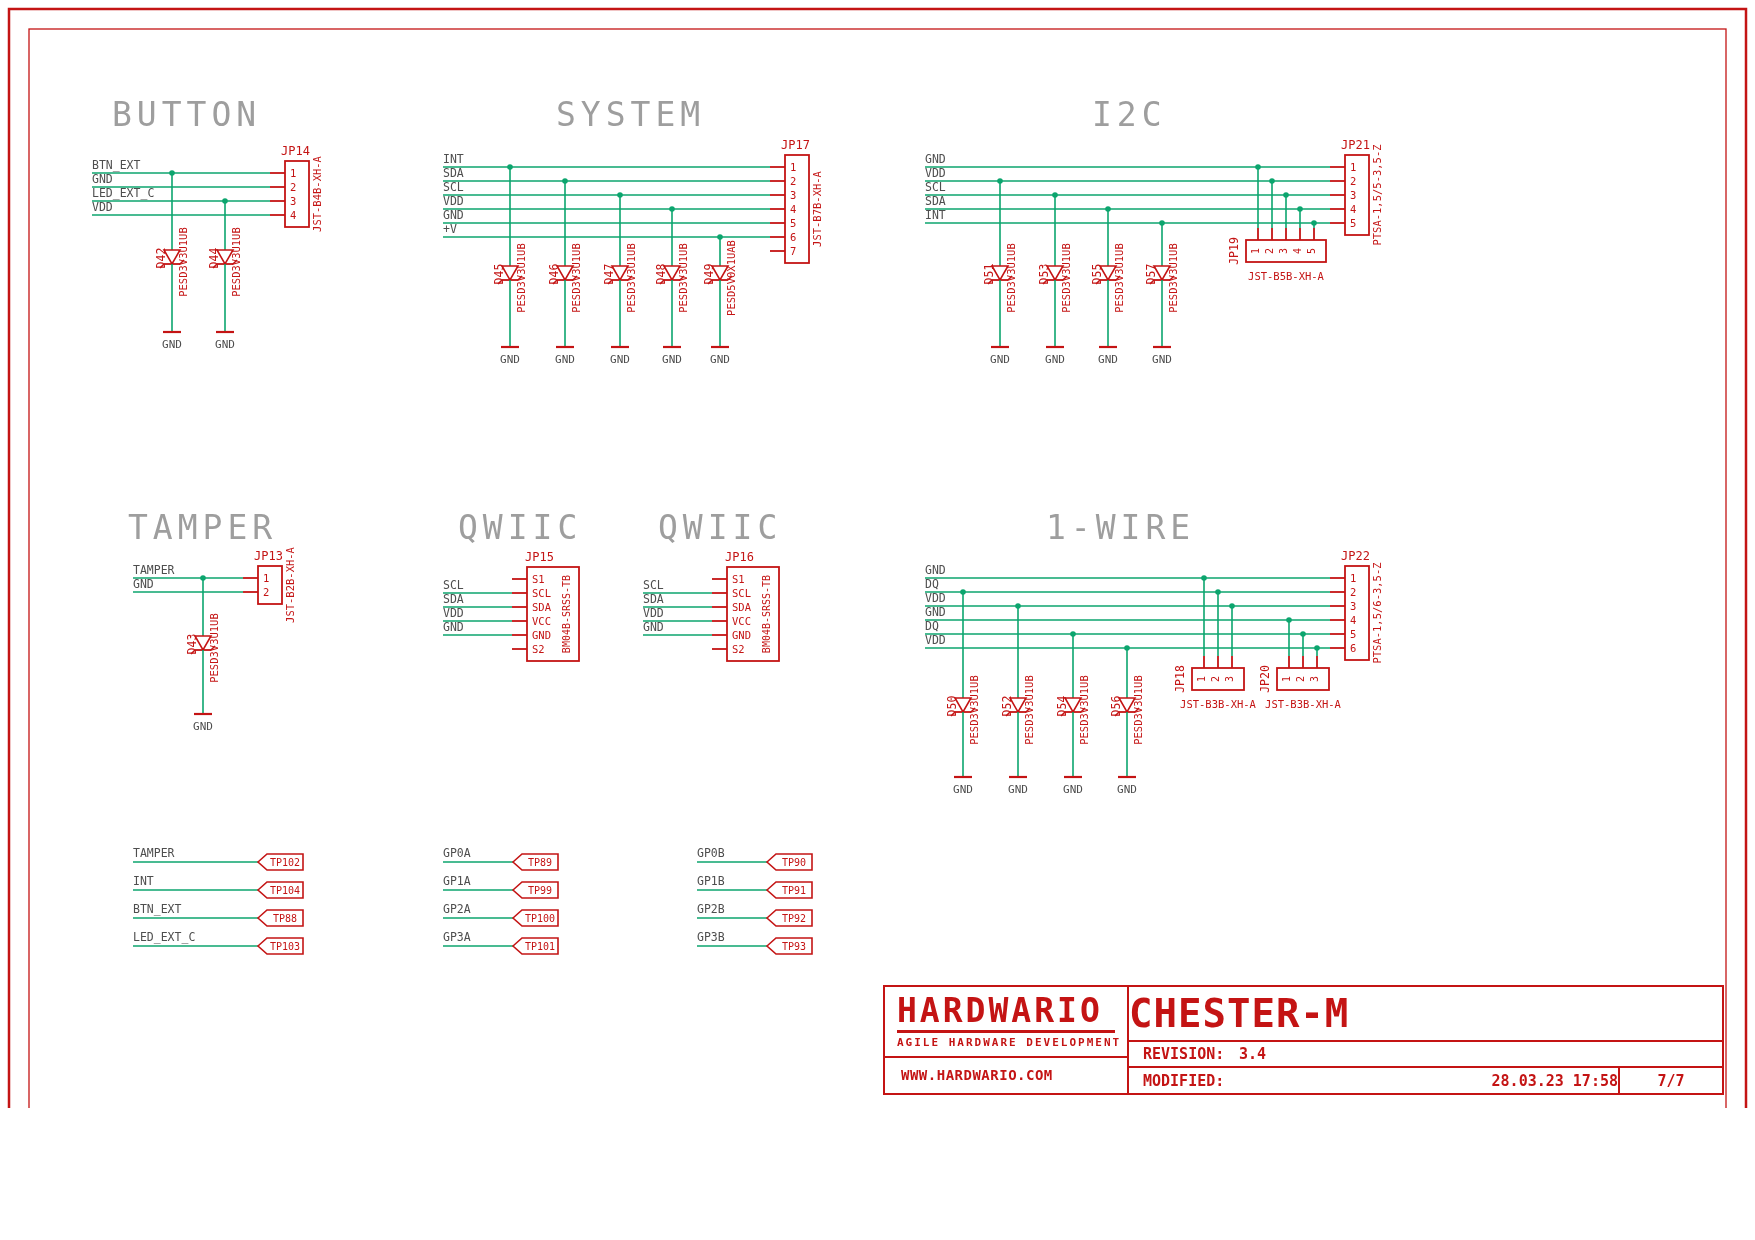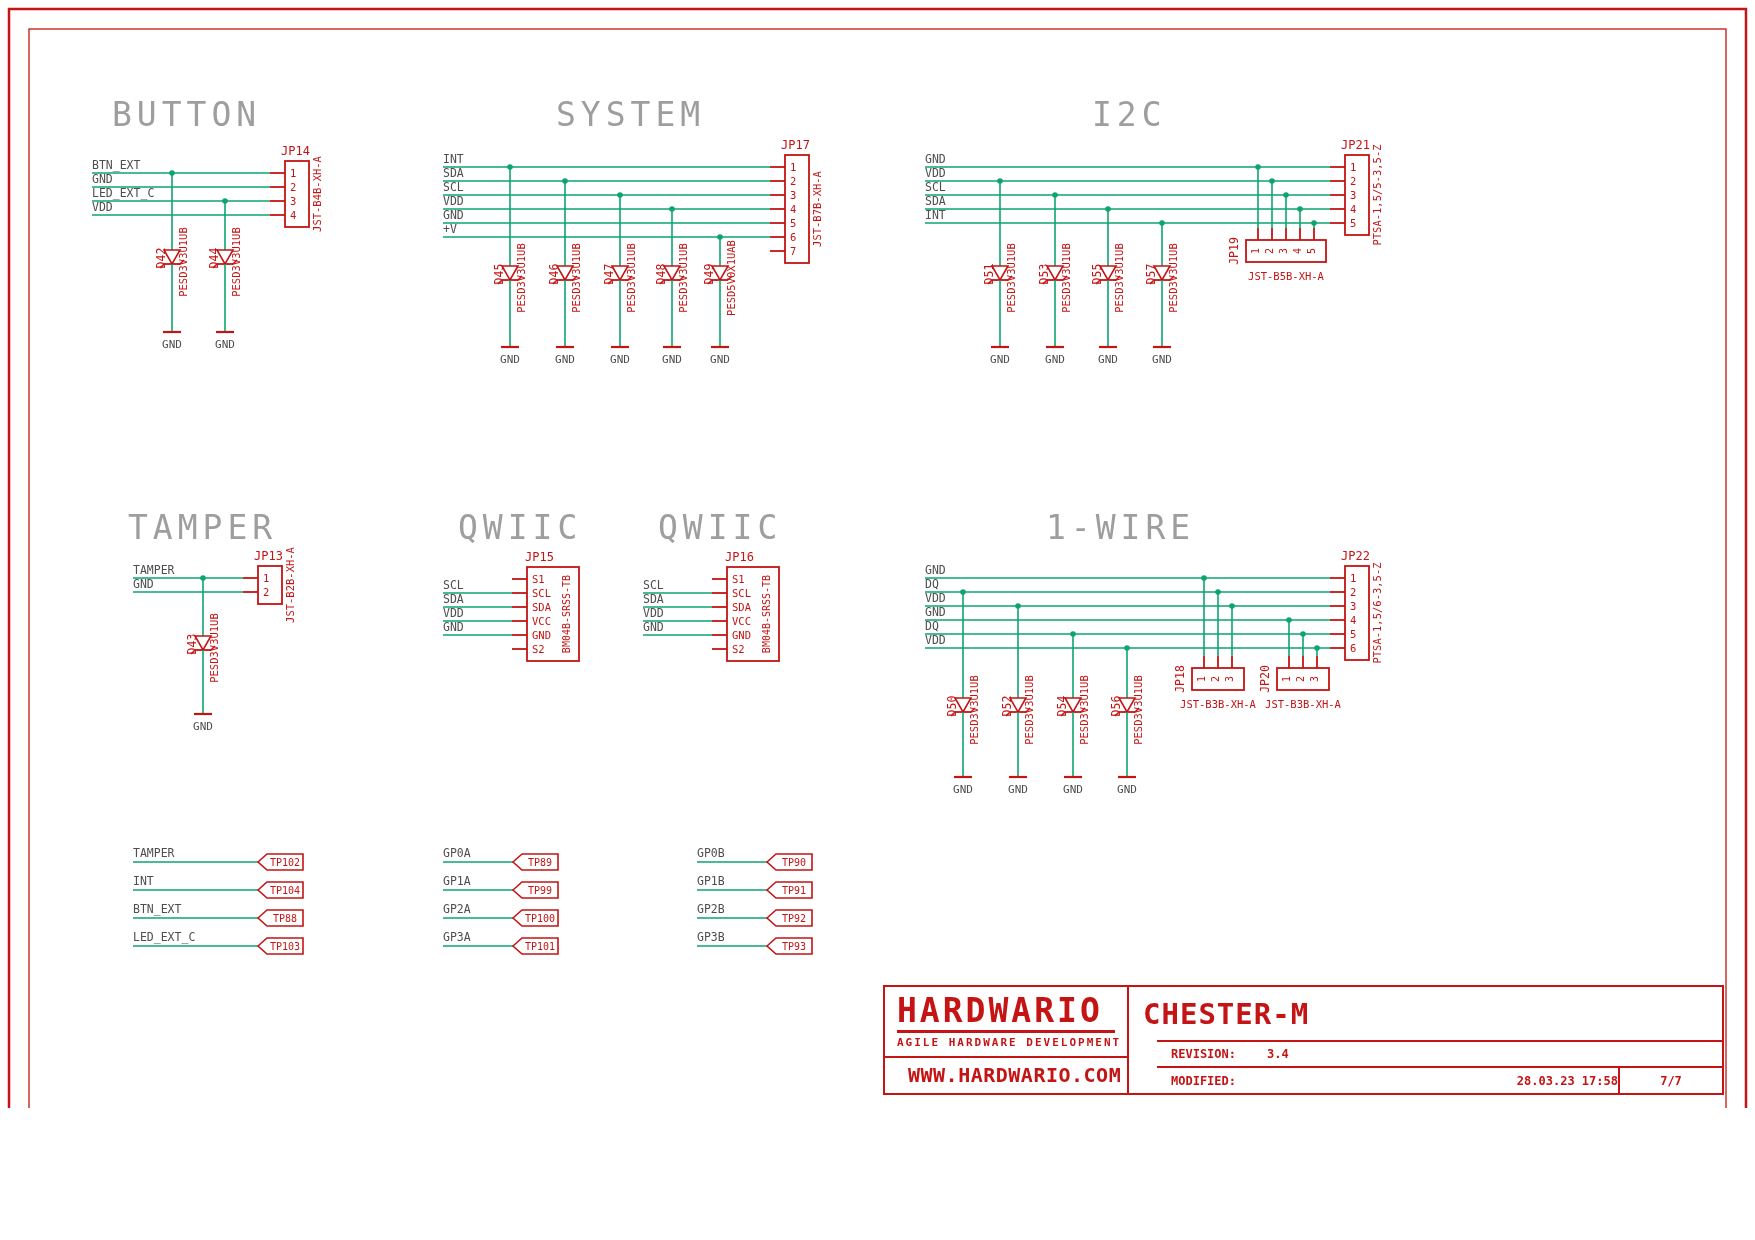--- a/index.html
+++ b/index.html
@@ -10,25 +10,25 @@
   
   #titleblock{position:absolute;left:883px;top:985px;width:841px;height:110px;
     border:2px solid var(--red);box-sizing:border-box;display:flex;color:var(--red);}
   #titleblock *{box-sizing:border-box;}
   .tb-left{width:244px;border-right:2px solid var(--red);display:flex;flex-direction:column;}
   .tb-logo{height:69px;padding:7px 12px 0 12px;}
   .tb-brand{font-size:33px;font-weight:bold;line-height:1.05;letter-spacing:3px;white-space:nowrap;}
   .tb-rule{height:3px;background:var(--red);margin:1px 0 3px 0;width:218px;}
   .tb-tagline{font-size:11px;font-weight:bold;letter-spacing:2px;white-space:nowrap;}
   .tb-site{height:35px;border-top:2px solid var(--red);display:flex;align-items:center;
-           padding-left:23px;font-size:20px;font-weight:bold;letter-spacing:0.5px;}
+           padding-left:16px;font-size:14px;font-weight:bold;letter-spacing:0.5px;}
   .tb-right{flex:1;display:flex;flex-direction:column;}
-  .tb-product{height:53px;display:flex;align-items:center;padding-left:14px;
-              font-size:29px;font-weight:bold;letter-spacing:1px;border-radius:15px;}
-  .tb-row{display:flex;align-items:center;font-size:12px;font-weight:bold;margin-left:28px;}
+  .tb-product{height:53px;display:flex;align-items:center;
+              font-size:39px;font-weight:bold;letter-spacing:1px;border-radius:15px;}
+  .tb-row{display:flex;align-items:center;font-size:15px;font-weight:bold;}
   .tb-rev{height:26px;border-top:2px solid var(--red);padding-left:14px;}
   .tb-mod{height:27px;border-top:2px solid var(--red);}
   .tb-label{display:inline-block;width:96px;}
   .tb-mod-main{flex:1;display:flex;align-items:center;padding-left:14px;height:100%;justify-content:space-between;}
   .tb-page{width:104px;height:100%;border-left:2px solid var(--red);display:flex;
            align-items:center;justify-content:center;}
 </style>
 </head>
 <body>
 

